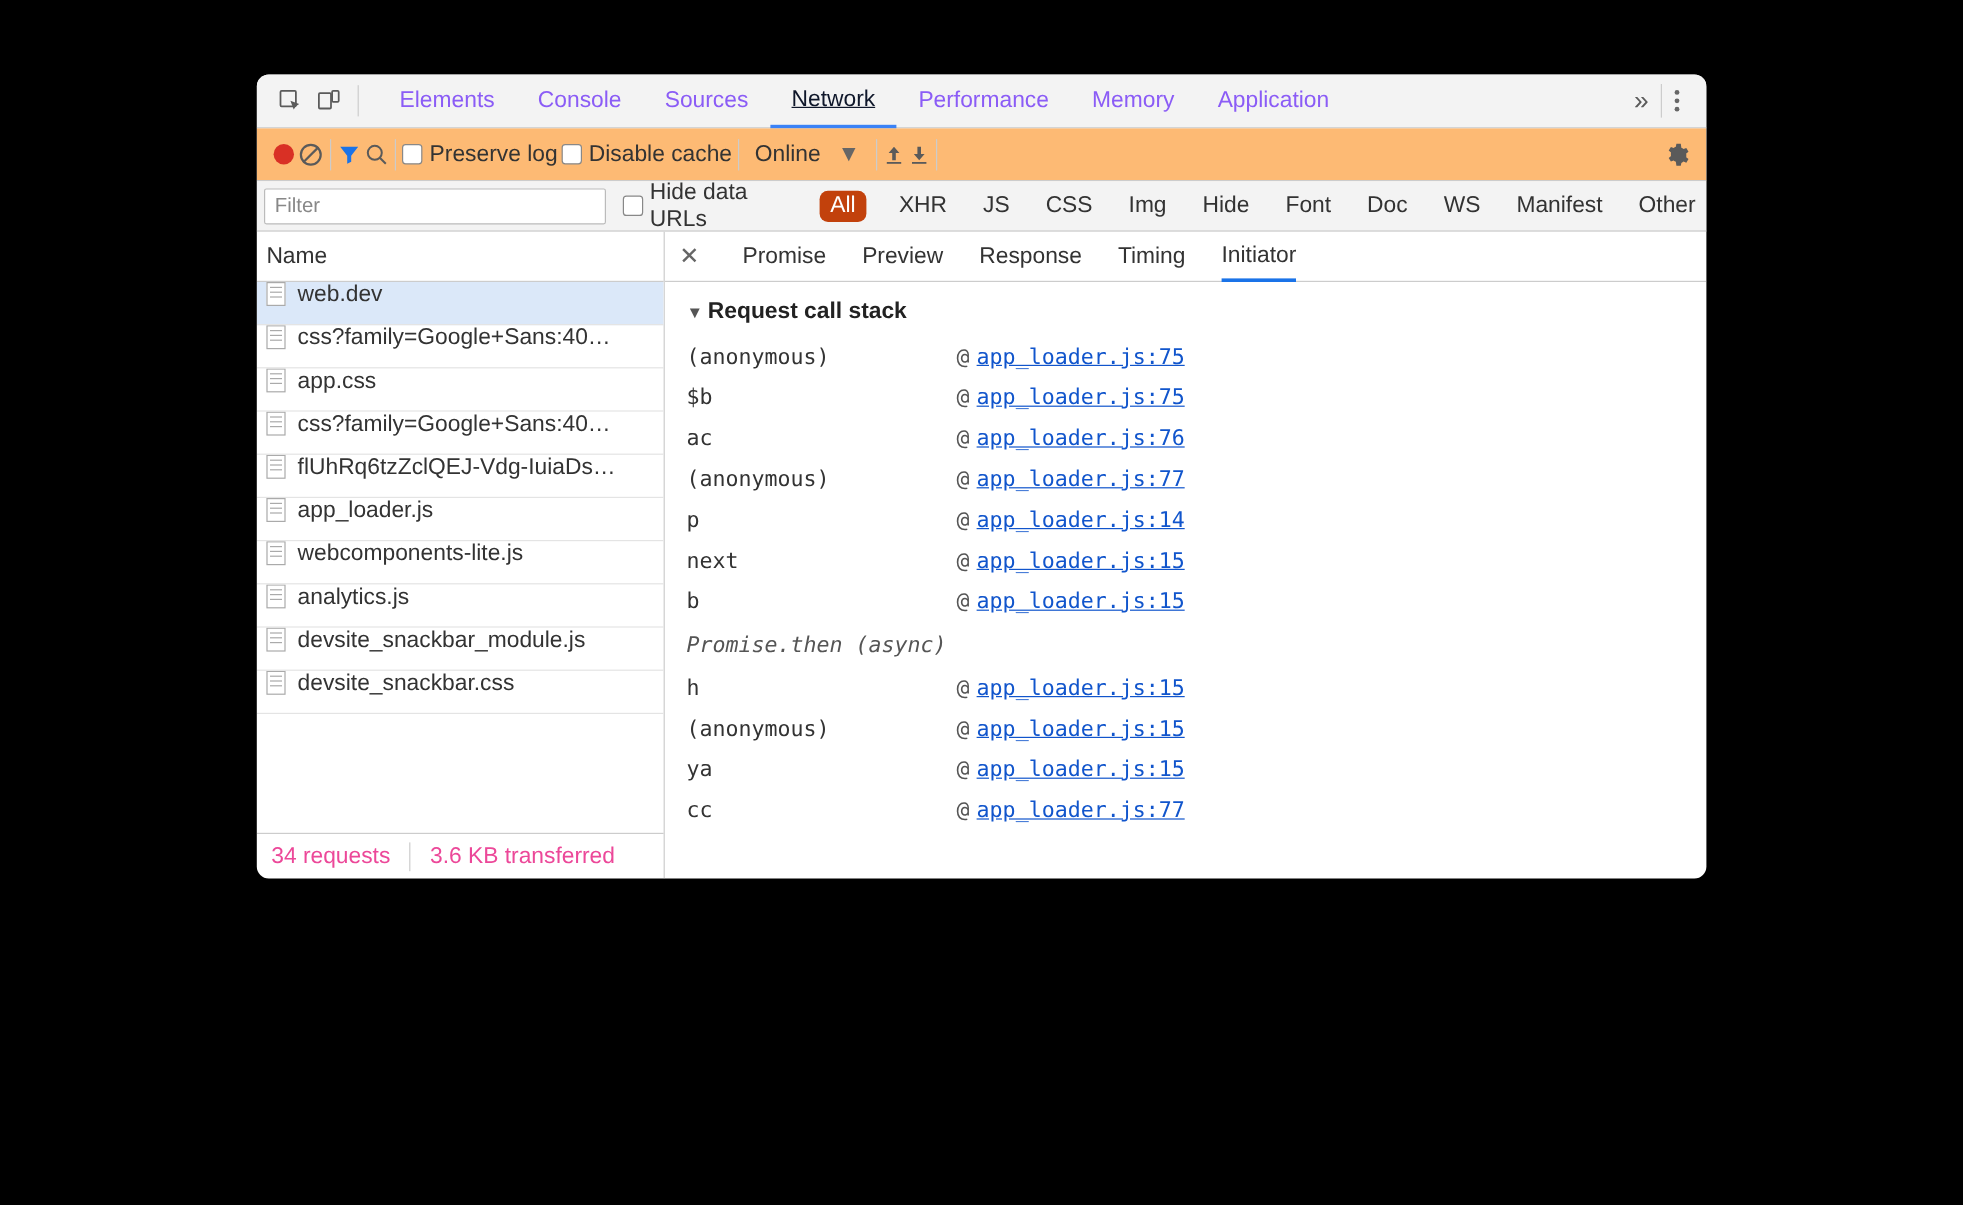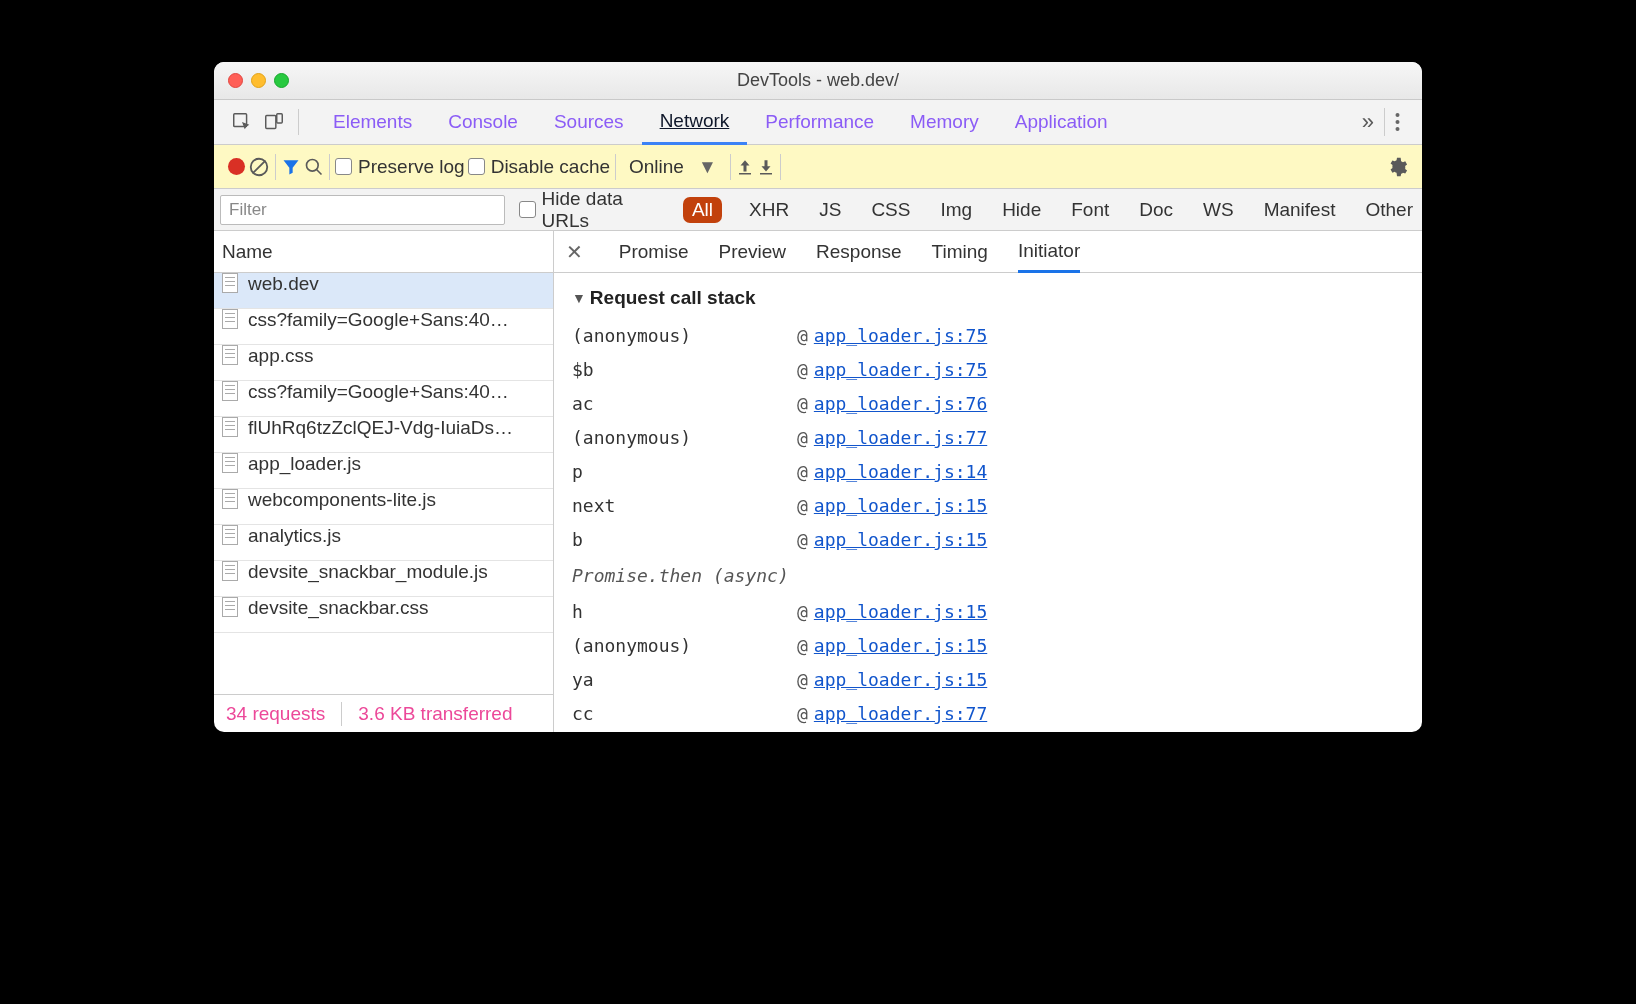--- a/index.html
+++ b/index.html
@@ -49,21 +49,21 @@
 .tabbar .icon-btn { width: 32px; height: 32px; display: flex; align-items: center; justify-content: center; color: #5a5a5a; }
 .tabbar .divider { width: 1px; height: 26px; background: #ccc; margin: 0 8px; }
 .main-tabs { display: flex; gap: 0; margin-left: 8px; flex: 1; }
 .main-tab { padding: 0 18px; height: 45px; display: flex; align-items: center; color: #8b5cf6; font-size: 19px; cursor: pointer; }
 .main-tab.active { color: #0f172a; border-bottom: 3px solid #3b82f6; margin-bottom: -1px; text-decoration: underline; }
 .tabbar .overflow { margin-left: auto; color: #5a5a5a; font-size: 22px; padding: 0 10px; }
 .tabbar .menu-dots { color: #666; font-size: 20px; padding: 0 10px; border-left: 1px solid #ccc; height: 28px; display: flex; align-items: center; }
 
 .toolbar {
   height: 44px;
-  background: #fef9c3;
+  background: #fdba74;
   border-bottom: 1px solid #ccc;
   display: flex;
   align-items: center;
   padding: 0 14px;
   gap: 3px;
 }
 .record { width: 17px; height: 17px; border-radius: 50%; background: #d93025; }
 .tool-icon { color: #5a5a5a; display: flex; align-items: center; }
 .tool-icon.blue { color: #1a73e8; }
 .tb-divider { width: 1px; height: 26px; background: #ccc; margin: 0 2px; }
@@ -125,28 +125,20 @@
 .stack-row .link { color: #1155cc; text-decoration: underline; }
 .async-label { font-family: "Menlo", "Monaco", monospace; font-style: italic; font-size: 18px; color: #555; line-height: 38px; }
 
 svg { display: block; }
 </style>
 </head>
 <body>
 
 <div class="window">
 
-  <div class="titlebar">
-    <div class="traffic">
-      <div class="dot red"></div>
-      <div class="dot yellow"></div>
-      <div class="dot green"></div>
-    </div>
-    <div class="title">DevTools - web.dev/</div>
-  </div>
 
   <div class="tabbar">
     <div class="icon-btn">
       <svg width="22" height="22" viewBox="0 0 24 24" fill="none" stroke="currentColor" stroke-width="1.6">
           <rect x="3" y="3" width="14" height="14" rx="1"></rect>
           <path d="M12 12 l8 3 -3 2 -2 3 z" fill="currentColor" stroke="none"></path>
         </svg>
     </div>
     <div class="icon-btn">
       <svg width="22" height="22" viewBox="0 0 24 24" fill="none" stroke="currentColor" stroke-width="1.6">

